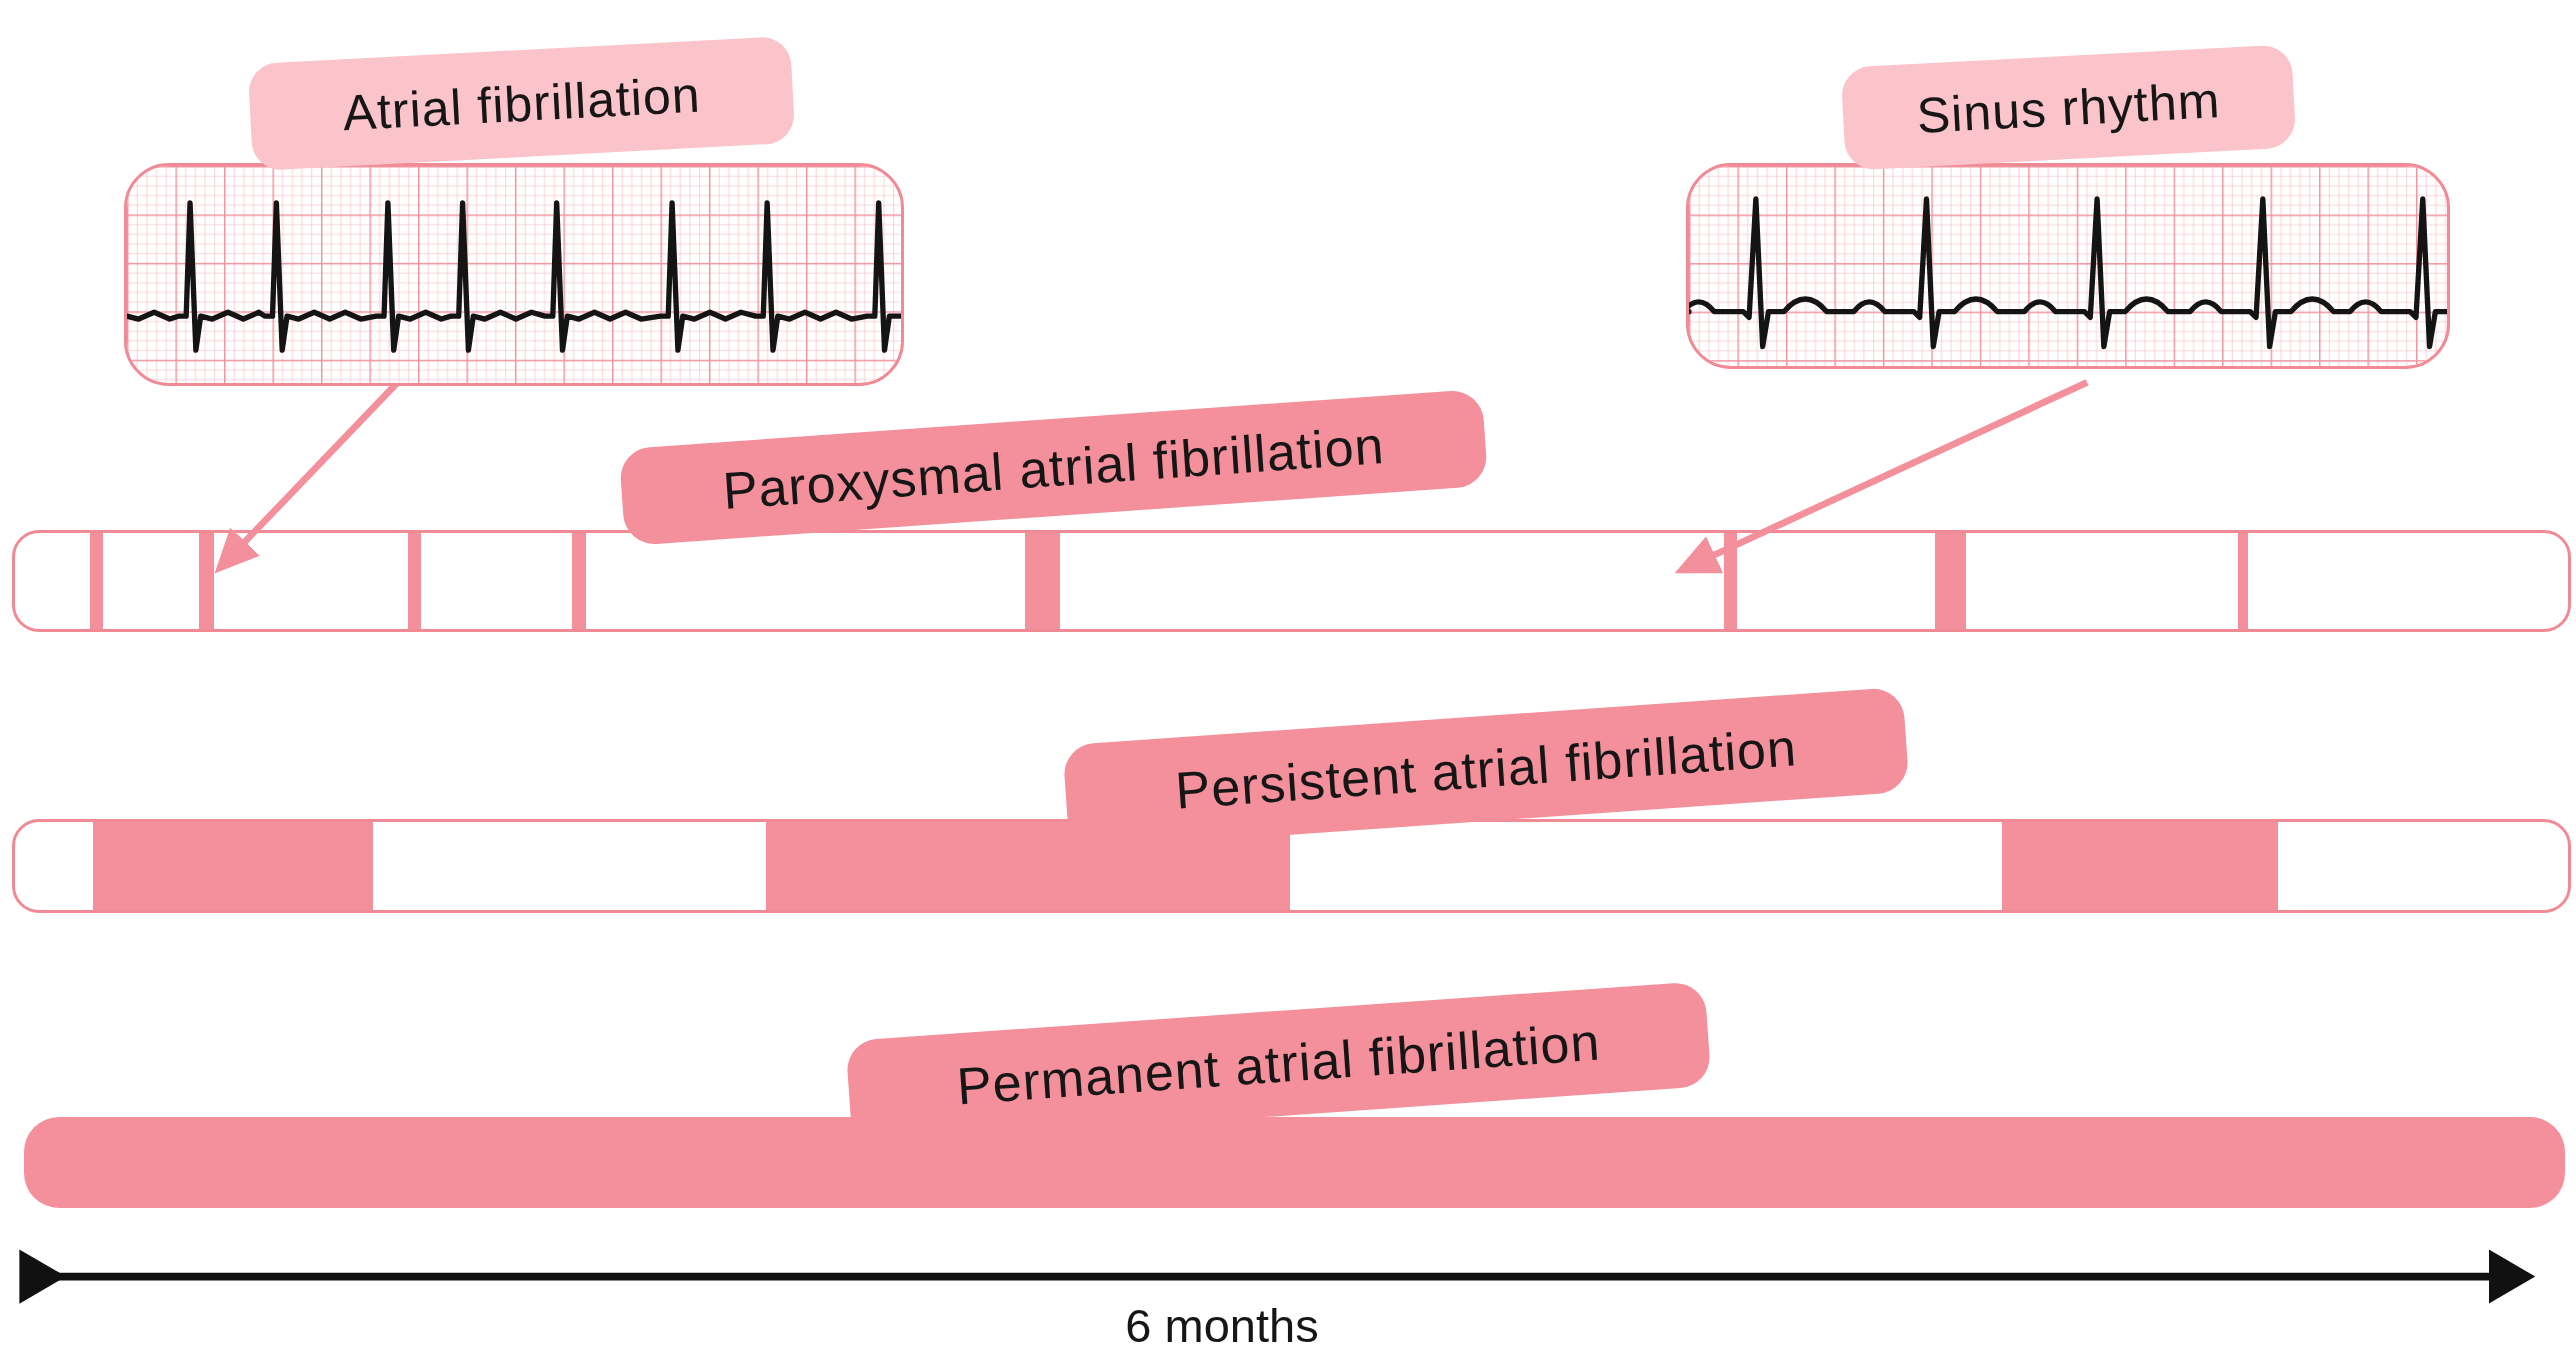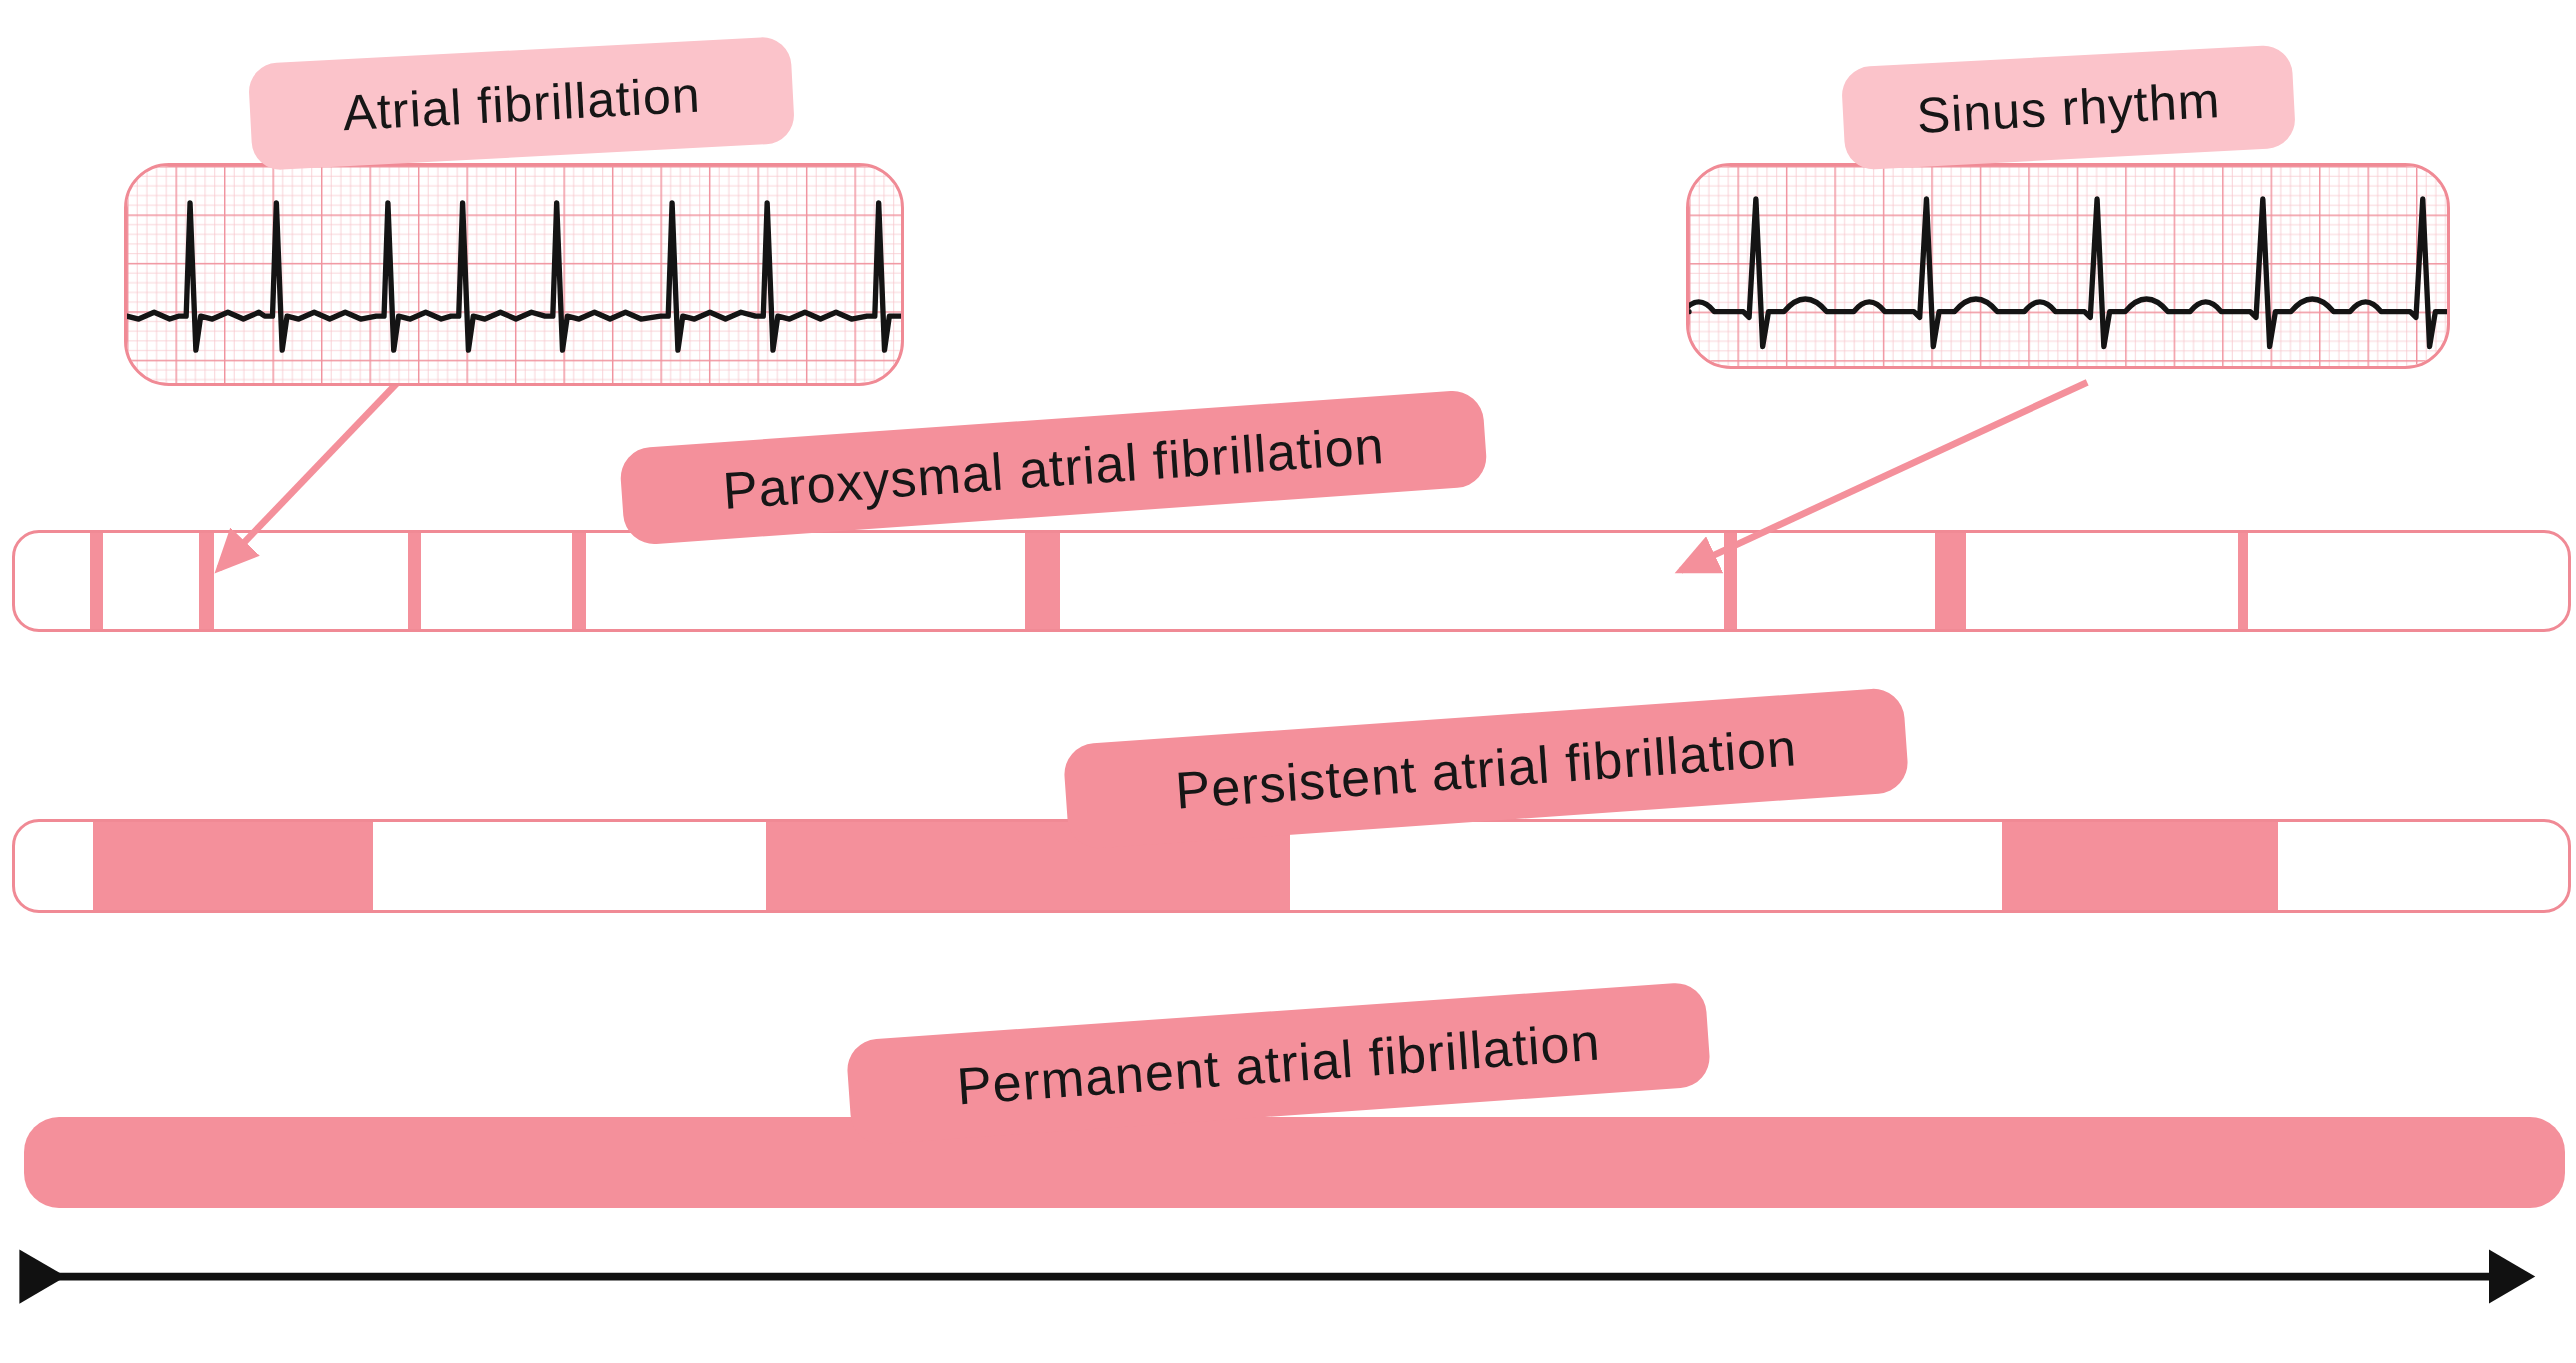--- a/index.html
+++ b/index.html
@@ -112,15 +112,16 @@
       </marker>
       <marker id="black-head" markerWidth="7" markerHeight="7" refX="5" refY="3.5" orient="auto">
         <path d="M0 0 L6 3.5 L0 7 Z" fill="#111"></path>
       </marker>
     </defs>
     <line class="pink-arrow" x1="412" y1="392" x2="226" y2="586" marker-end="url(#pink-head)"></line>
     <line class="pink-arrow" x1="2152" y1="394" x2="1733" y2="588" marker-end="url(#pink-head)"></line>
     <line class="black-arrow" x1="60" y1="1316" x2="2606" y2="1316" marker-start="url(#black-head)" marker-end="url(#black-head)"></line>
   </svg>
 
+  <div class="months">6 months</div>
 
 </div>
 
 
 </body></html>

